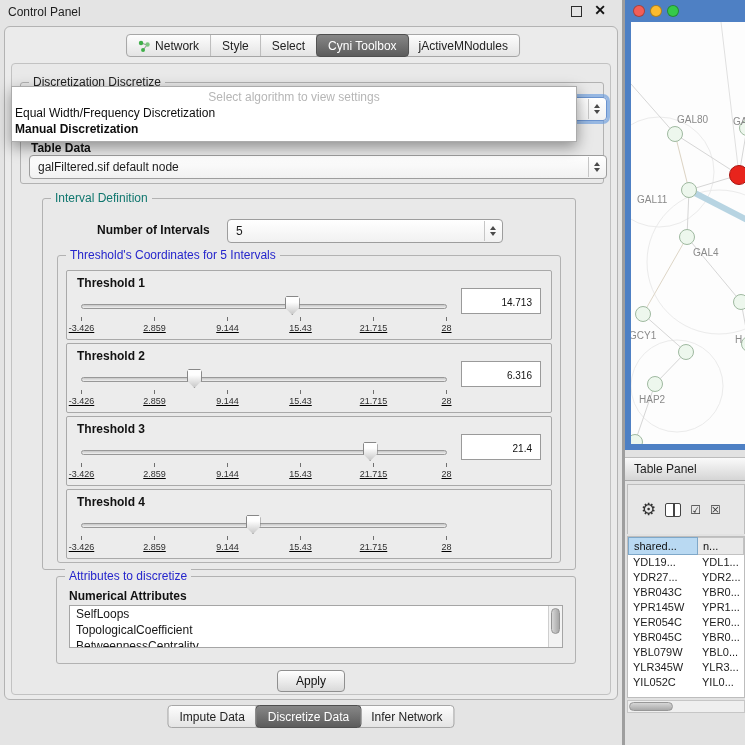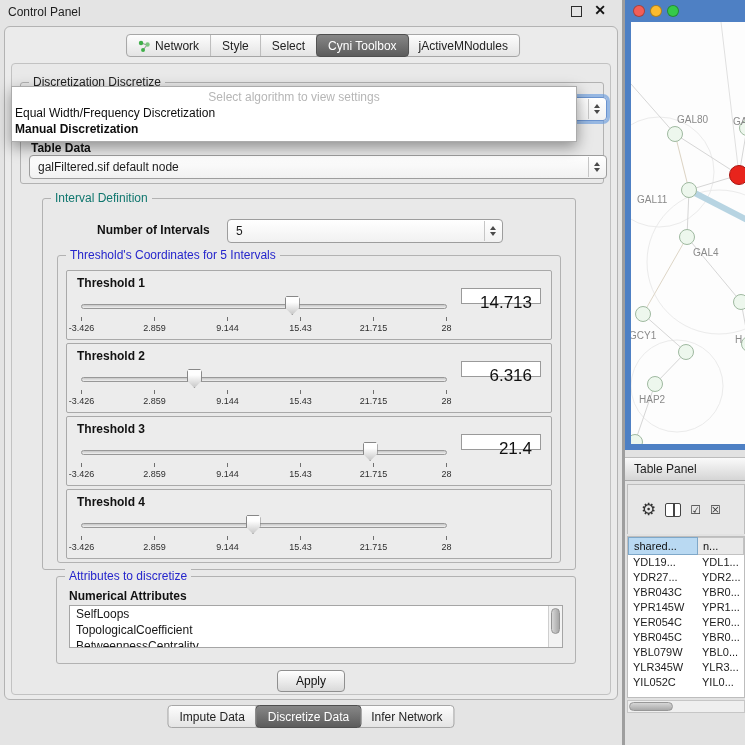--- a/index.html
+++ b/index.html
@@ -47,25 +47,25 @@
 
   .threshold-panel { position:absolute; left:8px; width:486px; height:70px; border:1px solid #a9a9a9; border-radius:2px; background:#ececec; }
   .th-label { position:absolute; left:10px; top:5px; font-size:12px; font-weight:bold; color:#111; }
   .th-slider { position:absolute; left:14px; top:24px; width:366px; height:42px; }
   .th-track { position:absolute; left:0; right:0; top:9px; height:5px; background:linear-gradient(#c6c6c6,#f0f0f0);
               border:1px solid #989898; border-radius:3px; }
   .th-thumb { position:absolute; top:1px; width:15px; height:19px; margin-left:-7.5px;
               background:linear-gradient(#fefefe 30%,#c9c9c9); border:1px solid #878787;
               clip-path:polygon(12% 0,88% 0,100% 14%,100% 60%,50% 100%,0 60%,0 14%); }
   .th-ticks { position:absolute; left:0; right:0; top:22px; display:flex; justify-content:space-between; }
-  .tick { display:flex; flex-direction:column; align-items:center; width:1px; overflow:visible; }
+  .tick { display:flex; flex-direction:column; align-items:center; width:1px; overflow:visible;text-decoration:underline; }
   .tick i { display:block; width:1px; height:4px; background:#6f6f6f; }
   .tick em { font-style:normal; font-size:9px; color:#2e2e2e; margin-top:2px; white-space:nowrap; }
-  .th-value { position:absolute; right:10px; top:17px; width:80px; height:16px; background:#fff; border:1px solid #9a9a9a;
-              font-size:17px; line-height:28px; text-align:right; padding-right:8px; color:#111; }
+  .th-value { position:absolute; right:10px; top:17px; width:80px; height:26px; background:#fff; border:1px solid #9a9a9a;
+              font-size:10px; line-height:28px; text-align:right; padding-right:8px; color:#111; }
 
   .listbox { position:absolute; background:#fff; border:1px solid #a5a5a5; overflow:hidden; }
   .list-item { font-size:12px; line-height:16px; padding-left:6px; color:#161616; white-space:nowrap; }
   .v-scrollbar { position:absolute; right:0; top:0; bottom:0; width:14px; background:#f3f3f3; border-left:1px solid #cfcfcf; }
   .v-thumb { position:absolute; left:1.5px; top:2px; width:9px; height:26px; border-radius:5px;
              background:linear-gradient(90deg,#d6d6d6,#a7a7a7); border:1px solid #949494; }
 
   .apply-btn { position:absolute; left:50%; top:606px; transform:translateX(-50%); width:68px; height:22px;
                background:linear-gradient(#ffffff,#d9d9d9); border:1px solid #8f8f8f; border-radius:4px;
                font-size:12px; color:#111; text-align:center; line-height:20px; font-family:"Liberation Sans",sans-serif; }

